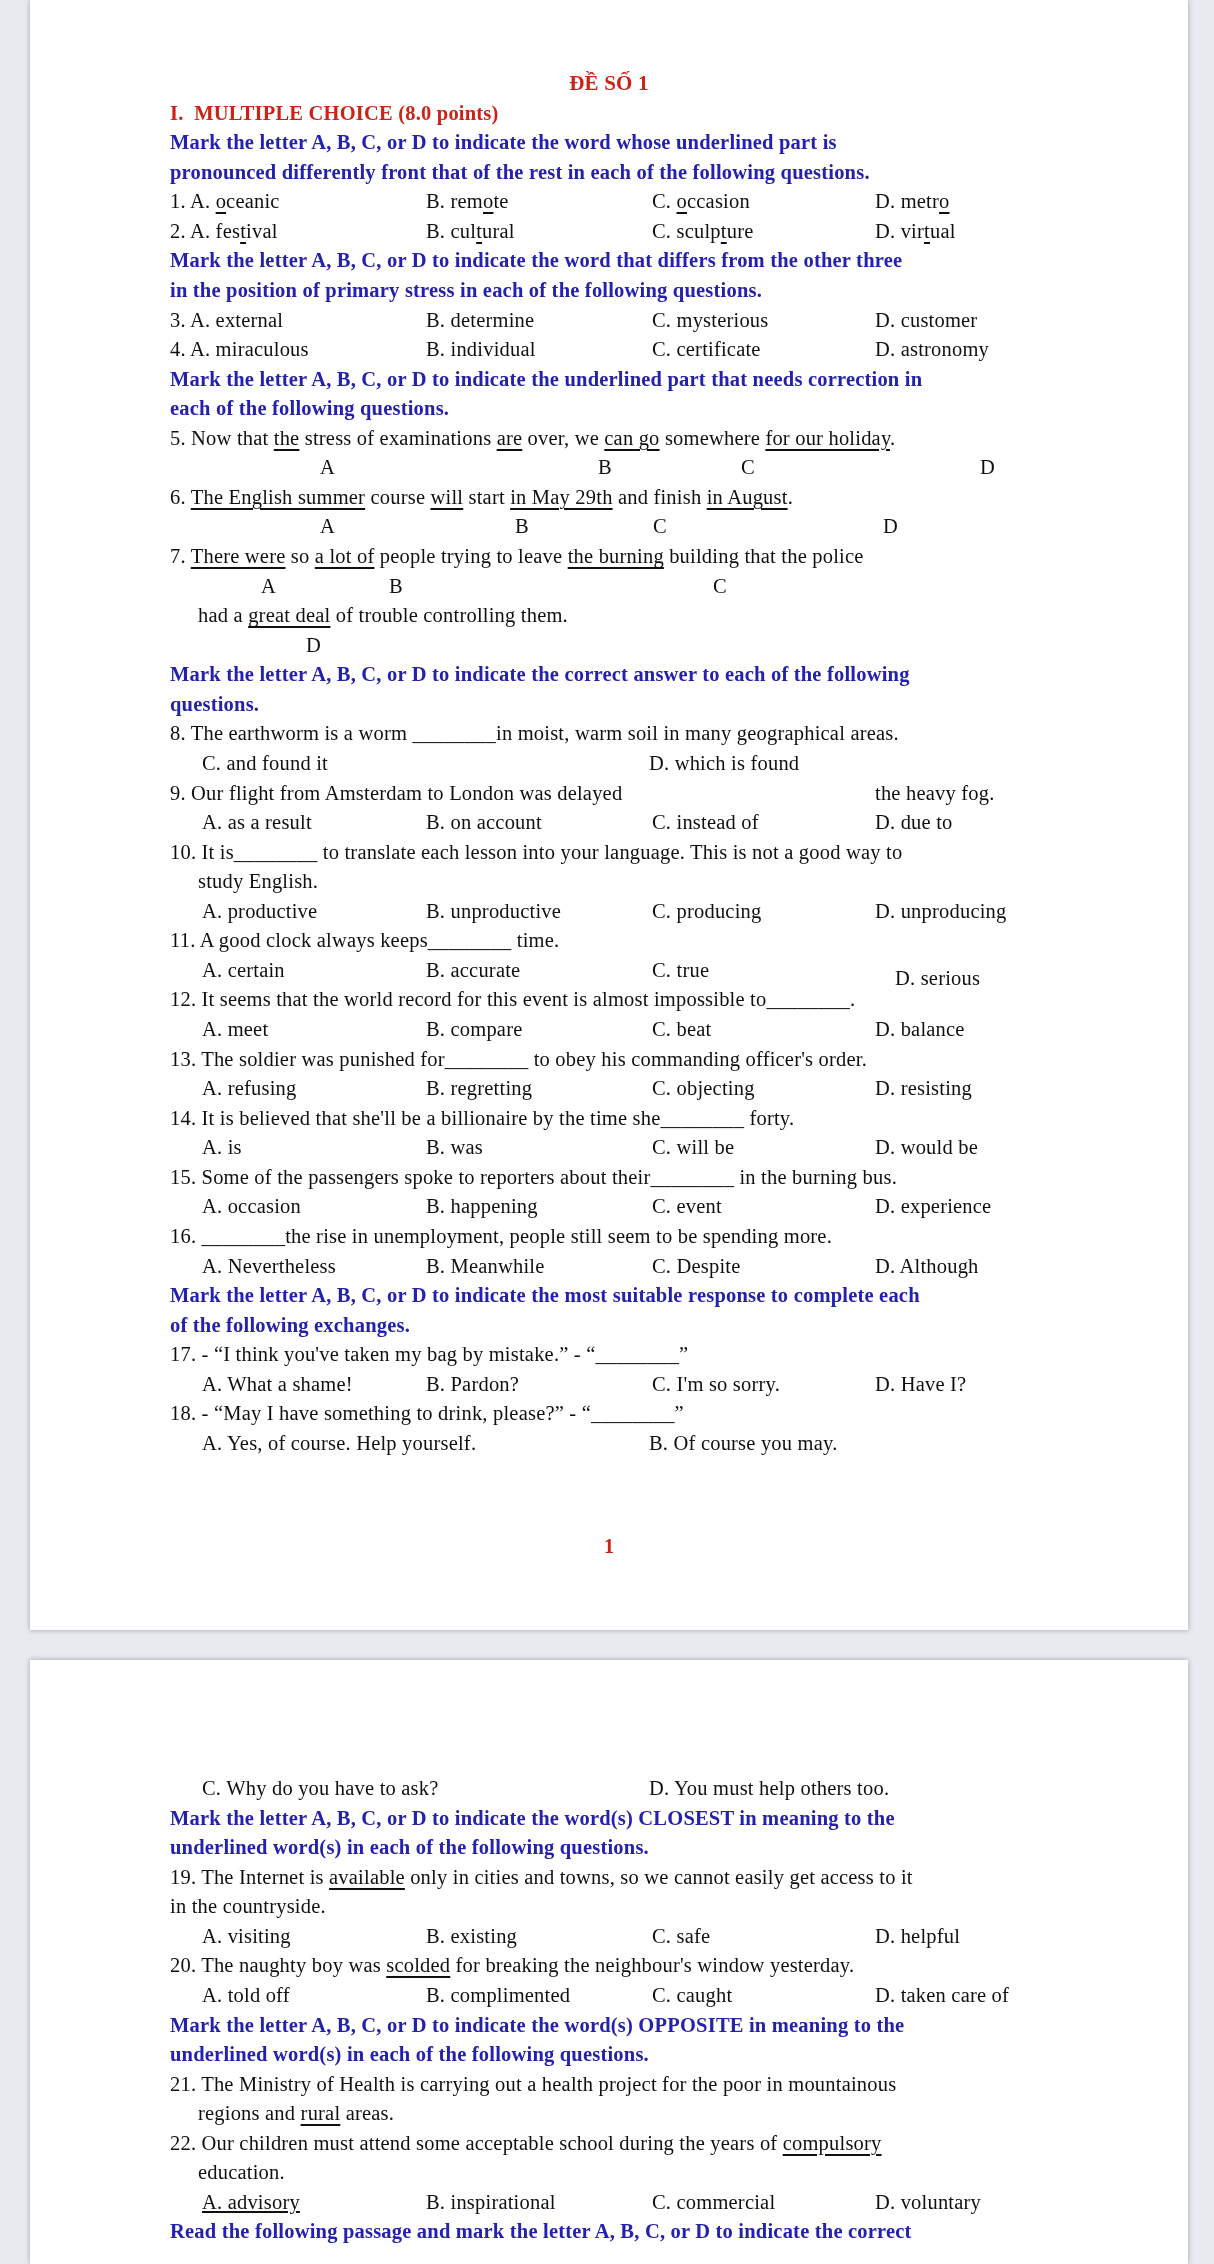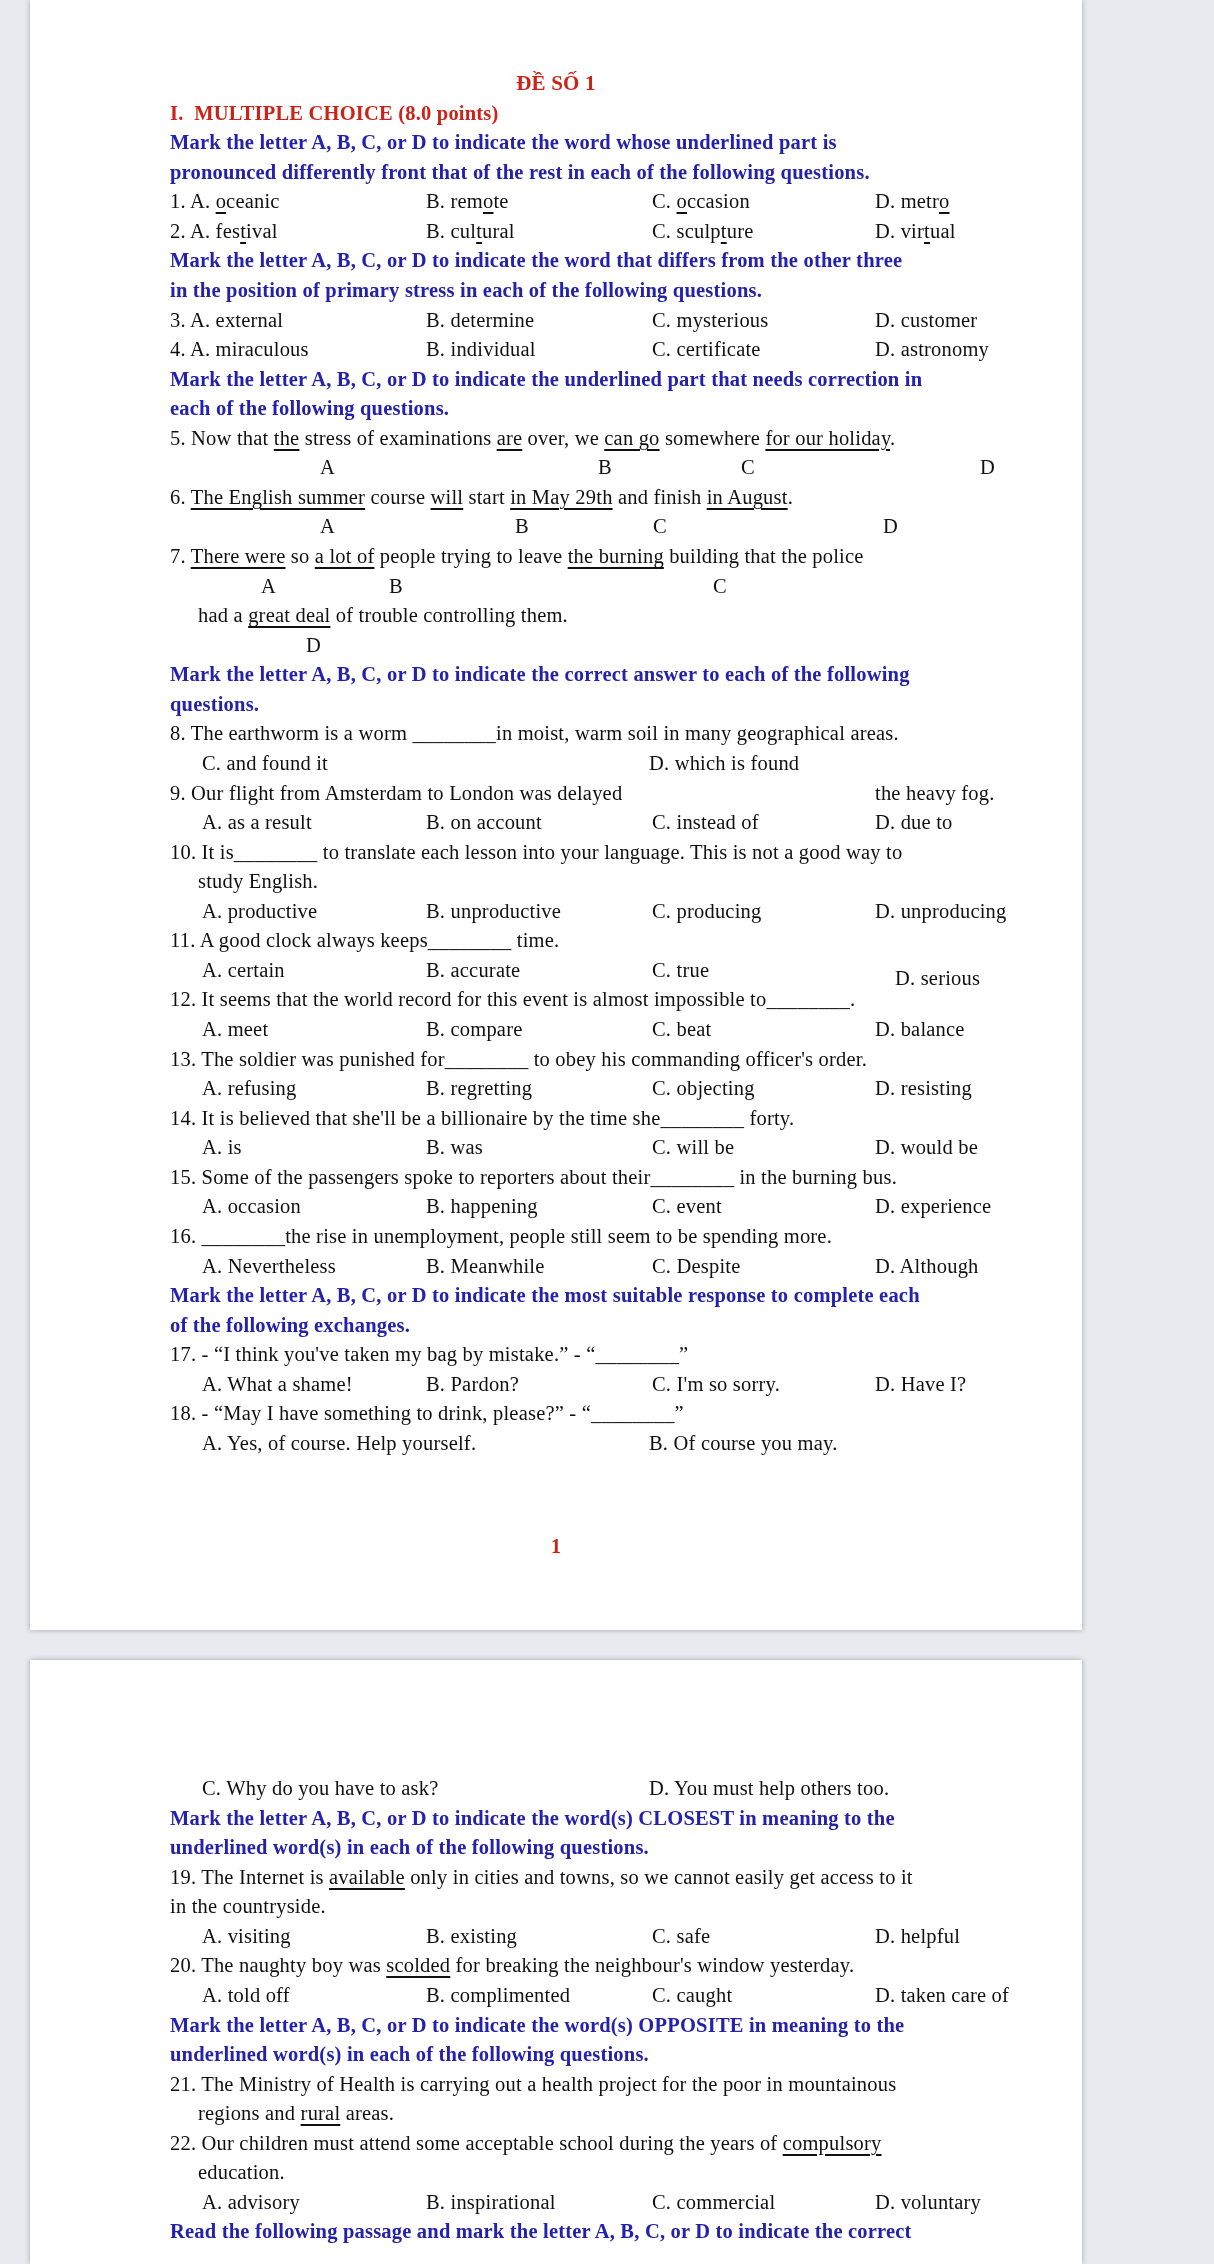--- a/index.html
+++ b/index.html
@@ -16,21 +16,21 @@
     overflow:hidden;
     position:relative;
     font-family:"Liberation Serif","DejaVu Serif",serif;
     font-size:20.5px;
     color:var(--ink);
     letter-spacing:.2px;
   }
   .page{
     position:absolute;
     left:30px;
-    width:1052px;
+    width:1158px;
     background:var(--page);
     box-shadow:0 0 5px rgba(40,40,70,.38);
     overflow:hidden;
   }
   #page-1{top:0;height:1630px;}
   #page-2{top:1660px;height:604px;}
   .content-1{padding-top:69px;}
   .content-2{padding-top:114px;}
   .line{
     position:relative;
@@ -115,16 +115,16 @@
       <div class="line body"><span>in the countryside.</span></div>
       <div class="line body"><span class="col" style="left: 172px;"><span>A. visiting</span></span><span class="col" style="left: 396px;"><span>B. existing</span></span><span class="col" style="left: 622px;"><span>C. safe</span></span><span class="col" style="left: 845px;"><span>D. helpful</span></span></div>
       <div class="line body"><span>20. The naughty boy was </span><span class="u">scolded</span><span> for breaking the neighbour's window yesterday.</span></div>
       <div class="line body"><span class="col" style="left: 172px;"><span>A. told off</span></span><span class="col" style="left: 396px;"><span>B. complimented</span></span><span class="col" style="left: 622px;"><span>C. caught</span></span><span class="col" style="left: 845px;"><span>D. taken care of</span></span></div>
       <div class="line blue"><span>Mark the letter A, B, C, or D to indicate the word(s) OPPOSITE in meaning to the</span></div>
       <div class="line blue"><span>underlined word(s) in each of the following questions.</span></div>
       <div class="line body"><span>21. The Ministry of Health is carrying out a health project for the poor in mountainous</span></div>
       <div class="line body" style="padding-left: 168px;"><span>regions and </span><span class="u">rural</span><span> areas.</span></div>
       <div class="line body"><span>22. Our children must attend some acceptable school during the years of </span><span class="u">compulsory</span></div>
       <div class="line body" style="padding-left: 168px;"><span>education.</span></div>
-      <div class="line body"><span class="col" style="left: 172px;"><span>A. advisory</span></span><span class="col" style="left: 396px;"><span>B. inspirational</span></span><span class="col" style="left: 622px;"><span>C. commercial</span></span><span class="col" style="left: 845px;"><span>D. voluntary</span></span></div>
+      <div class="line body"><span class="col" style="left: 172px; text-decoration: underline;"><span>A. advisory</span></span><span class="col" style="left: 396px;"><span>B. inspirational</span></span><span class="col" style="left: 622px;"><span>C. commercial</span></span><span class="col" style="left: 845px;"><span>D. voluntary</span></span></div>
       <div class="line blue"><span>Read the following passage and mark the letter A, B, C, or D to indicate the correct</span></div>
     </div>
 </div>
 
 </body></html>

